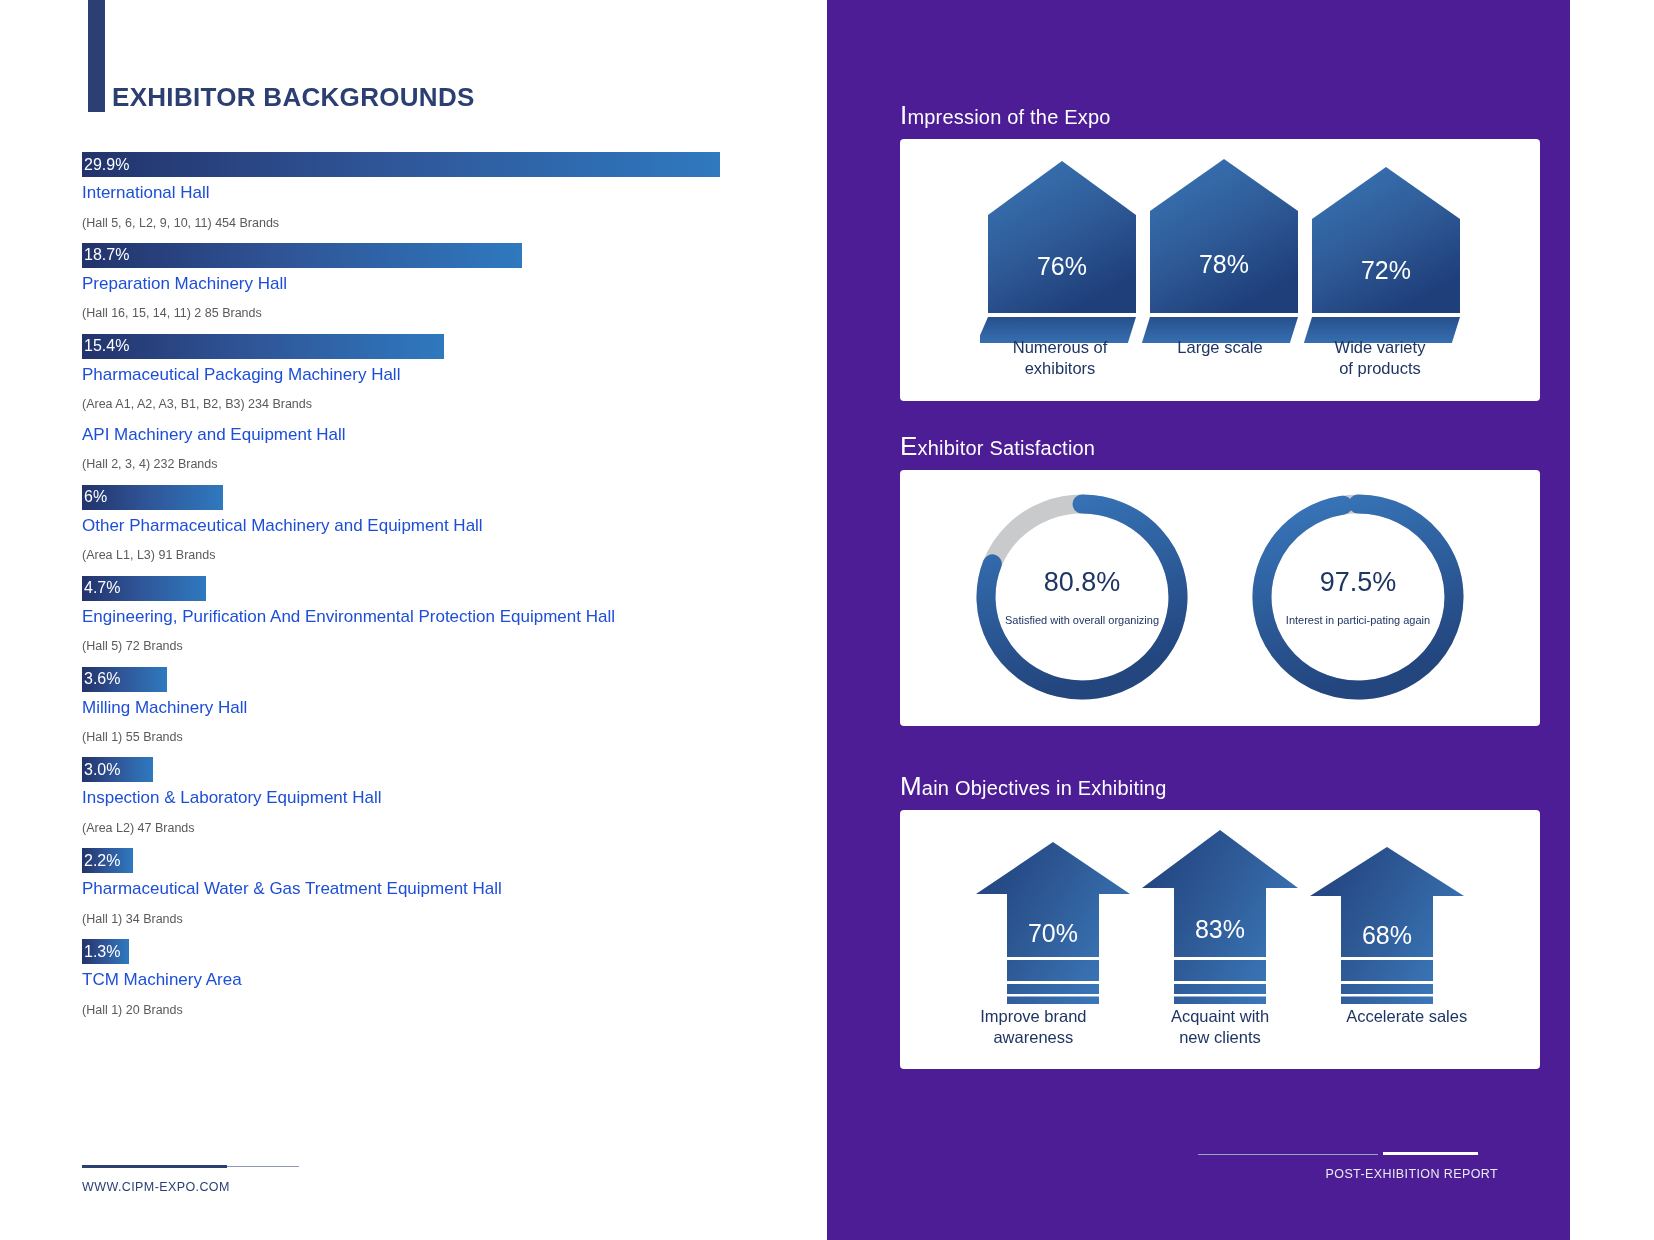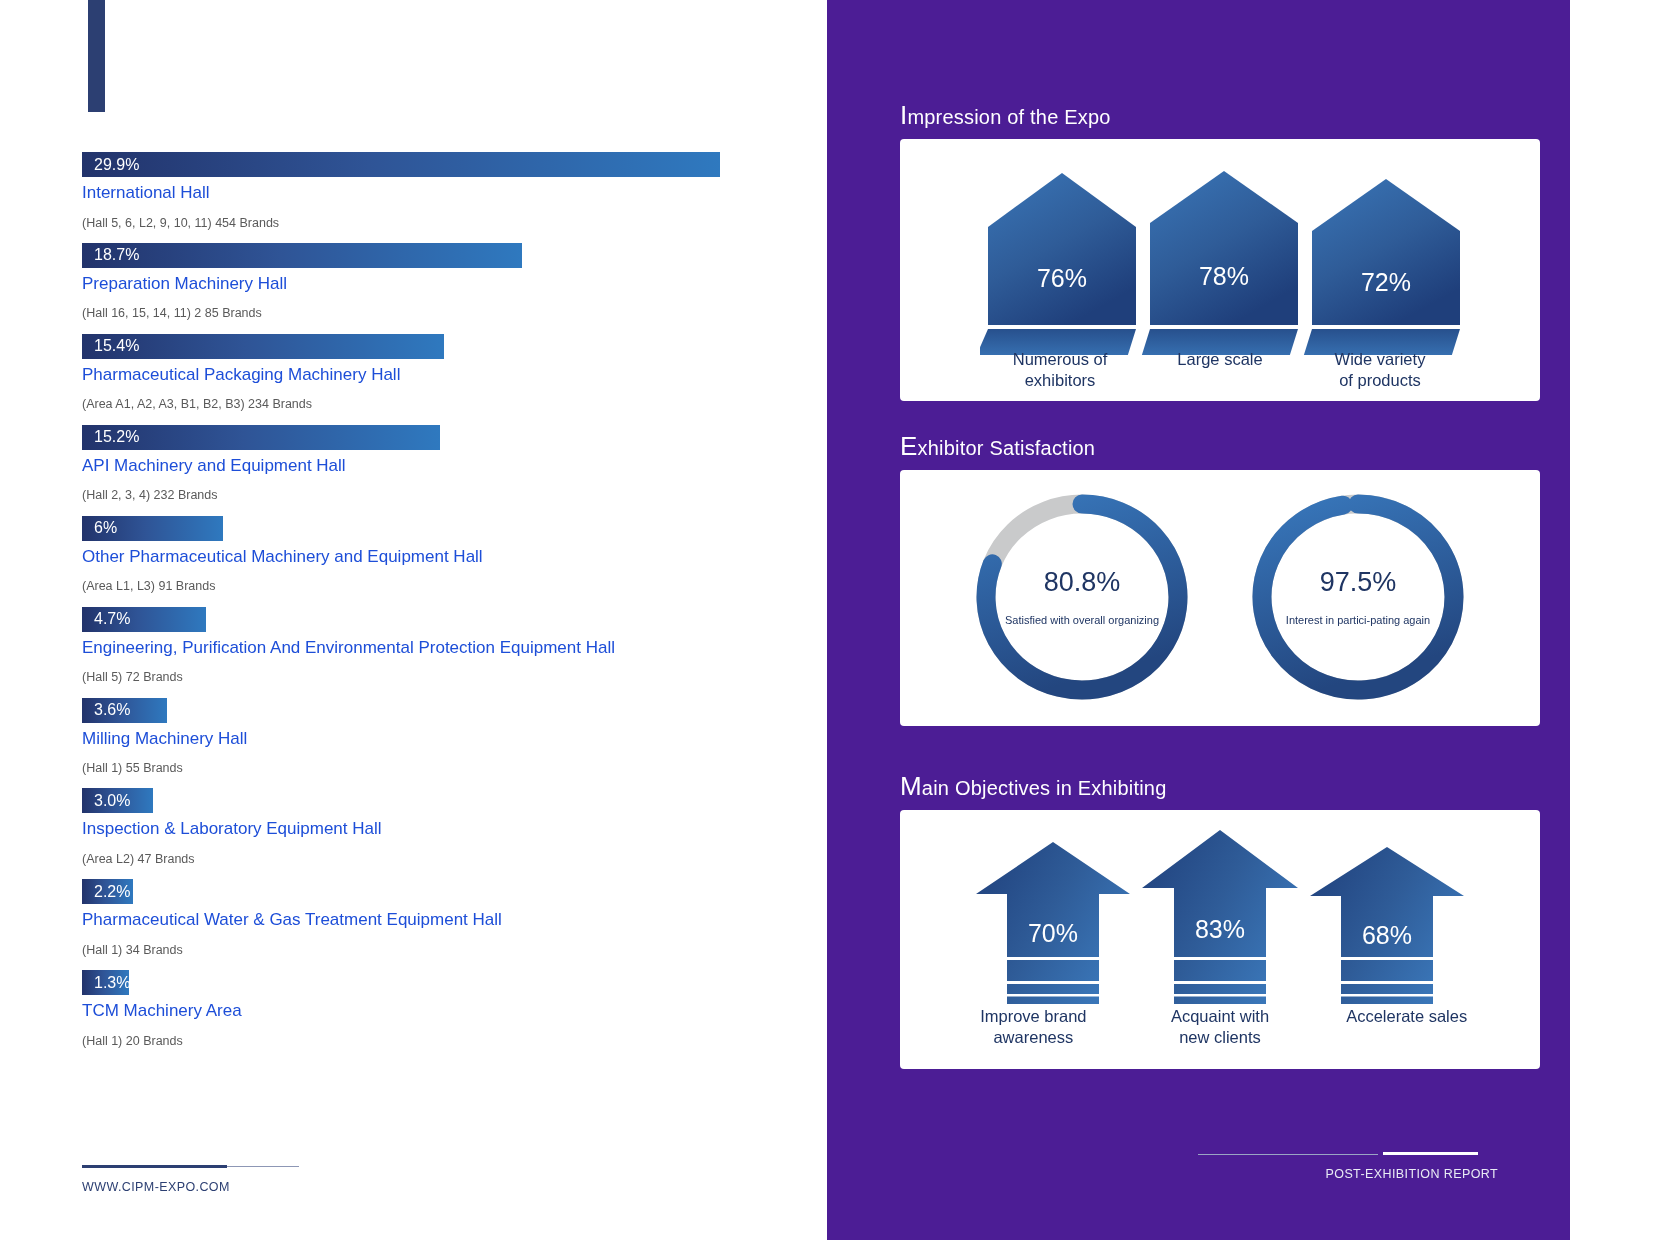--- a/index.html
+++ b/index.html
@@ -42,21 +42,21 @@
   .bar-track { position: relative; height: 25px; }
   .bar-fill {
     height: 25px;
     background: linear-gradient(90deg, #22336b 0%, #2f5496 45%, #2f79bf 100%);
     display: flex;
     align-items: center;
   }
   .bar-pct {
     color: #ffffff;
     font-size: 16px;
-    padding-left: 12px;
+    padding-left: 2px;
     white-space: nowrap;
     line-height: 1;
   }
   .bar-name {
     margin-top: 6px;
     font-size: 17px;
     color: #1d4ed8;
     line-height: 1.15;
   }
   .bar-sub {
@@ -107,21 +107,21 @@
 
   #block-impression { top: 100px; }
   #block-impression .card-body { height: 262px; }
   #block-satisfaction { top: 431px; }
   #block-satisfaction .card-body { height: 256px; }
   #block-objectives { top: 771px; }
   #block-objectives .card-body { height: 259px; }
 
   
   .pent-row {
-    position: absolute; left: 0; top: 12px; width: 100%; height: 100%; padding-left: 40px;
+    position: absolute; left: 0; top: 0; width: 100%; height: 100%; padding-left: 40px;
   }
   .pent-svg { position: absolute; left: 50%; transform: translateX(-50%); top: 14px; }
   .pent-labels {
     position: absolute; left: 50%; transform: translateX(-50%);
     top: 198px; width: 480px;
     display: flex;
   }
   .pent-labels > div {
     flex: 1; text-align: center;
     font-size: 16.5px; color: #1f3563; line-height: 1.25;
@@ -165,20 +165,21 @@
   #footer-right .label {
     margin-top: 9px; font-size: 12.5px; letter-spacing: .4px; color: #e9ecf5;
   }
 </style>
 </head>
 <body>
 
 <div id="left-panel">
 
   <div id="title-accent"></div>
+  <h1 id="page-title">EXHIBITOR BACKGROUNDS</h1>
 
   <div id="bar-list">
       <div class="bar-item">
         <div class="bar-track">
           <div class="bar-fill" style="width:638px">
             <span class="bar-pct">29.9%</span>
           </div>
         </div>
         <div class="bar-name">International Hall</div>
         <div class="bar-sub">(Hall 5, 6, L2, 9, 10, 11) 454 Brands</div>
@@ -195,25 +196,20 @@
       <div class="bar-item">
         <div class="bar-track">
           <div class="bar-fill" style="width:362px">
             <span class="bar-pct">15.4%</span>
           </div>
         </div>
         <div class="bar-name">Pharmaceutical Packaging Machinery Hall</div>
         <div class="bar-sub">(Area A1, A2, A3, B1, B2, B3) 234 Brands</div>
       </div>
       <div class="bar-item">
-        <div class="bar-track">
-          <div class="bar-fill" style="width:358px">
-            <span class="bar-pct">15.2%</span>
-          </div>
-        </div>
         <div class="bar-name">API Machinery and Equipment Hall</div>
         <div class="bar-sub">(Hall 2, 3, 4) 232 Brands</div>
       </div>
       <div class="bar-item">
         <div class="bar-track">
           <div class="bar-fill" style="width:141px">
             <span class="bar-pct">6%</span>
           </div>
         </div>
         <div class="bar-name">Other Pharmaceutical Machinery and Equipment Hall</div>

